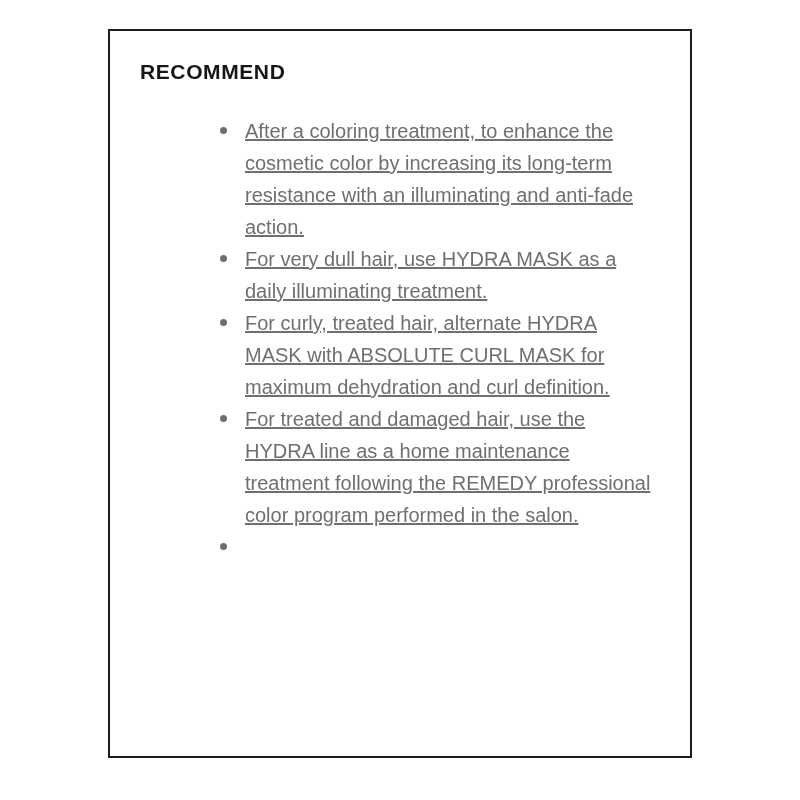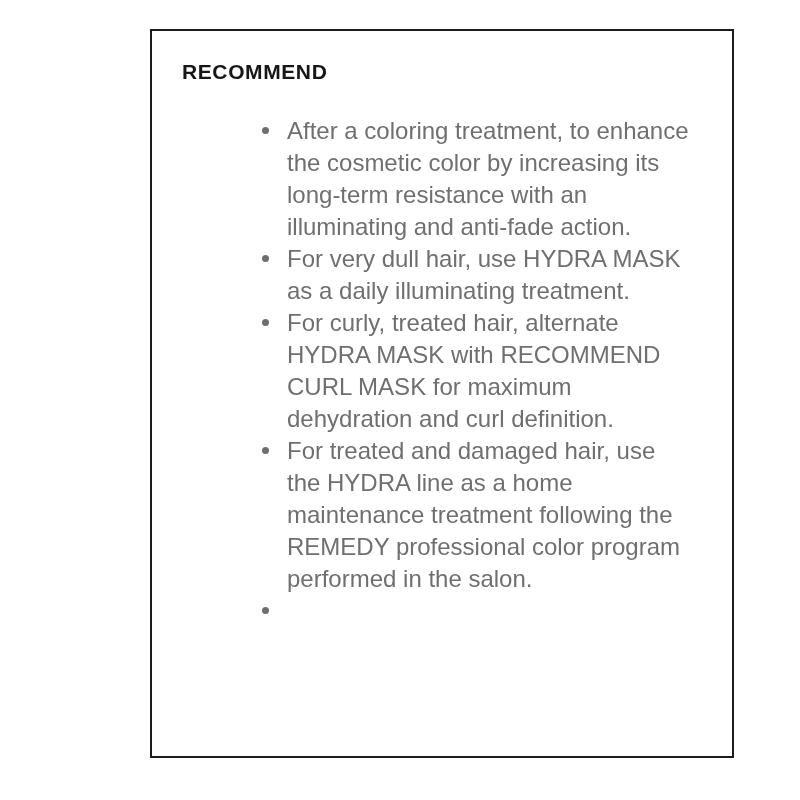--- a/index.html
+++ b/index.html
@@ -19,21 +19,20 @@
   }
   .content-frame {
     position: absolute;
     left: 108px;
     top: 29px;
     width: 584px;
     height: 729px;
     border: 2px solid #1c1c1c;
     box-sizing: border-box;
     background: #ffffff;
-    margin-left: 42px;
   }
   .heading {
     margin: 28px 0 0 30px;
     font-size: 21px;
     line-height: 26px;
     font-weight: 700;
     letter-spacing: 0.6px;
     color: #161616;
   }
   .bullet-list {
@@ -49,44 +48,45 @@
     flex: 0 0 auto;
     width: 7px;
     height: 7px;
     border-radius: 50%;
     background: #6f6f6f;
     margin-top: 12px;
     margin-right: 18px;
   }
   .bullet-text {
     width: 408px;
-    font-size: 24px;
+    font-size: 20px;
     line-height: 32px;
     color: #6f6f6f;
     letter-spacing: 0px;
+    text-decoration: underline;
   }
 </style>
 </head>
 <body>
 
 <div class="page">
   <div class="content-frame">
     <h1 class="heading">RECOMMEND</h1>
     <ul class="bullet-list">
       <li class="bullet-item">
         <span class="bullet-dot"></span>
         <span class="bullet-text">After a coloring treatment, to enhance the cosmetic color by increasing its long-term resistance with an illuminating and anti-fade action.</span>
       </li>
       <li class="bullet-item">
         <span class="bullet-dot"></span>
         <span class="bullet-text">For very dull hair, use HYDRA MASK as a daily illuminating treatment.</span>
       </li>
       <li class="bullet-item">
         <span class="bullet-dot"></span>
-        <span class="bullet-text">For curly, treated hair, alternate HYDRA MASK with RECOMMEND CURL MASK for maximum dehydration and curl definition.</span>
+        <span class="bullet-text">For curly, treated hair, alternate HYDRA MASK with ABSOLUTE CURL MASK for maximum dehydration and curl definition.</span>
       </li>
       <li class="bullet-item">
         <span class="bullet-dot"></span>
         <span class="bullet-text">For treated and damaged hair, use the HYDRA line as a home maintenance treatment following the REMEDY professional color program performed in the salon.</span>
       </li>
       <li class="bullet-item">
         <span class="bullet-dot"></span>
       </li>
     </ul>
   </div>

